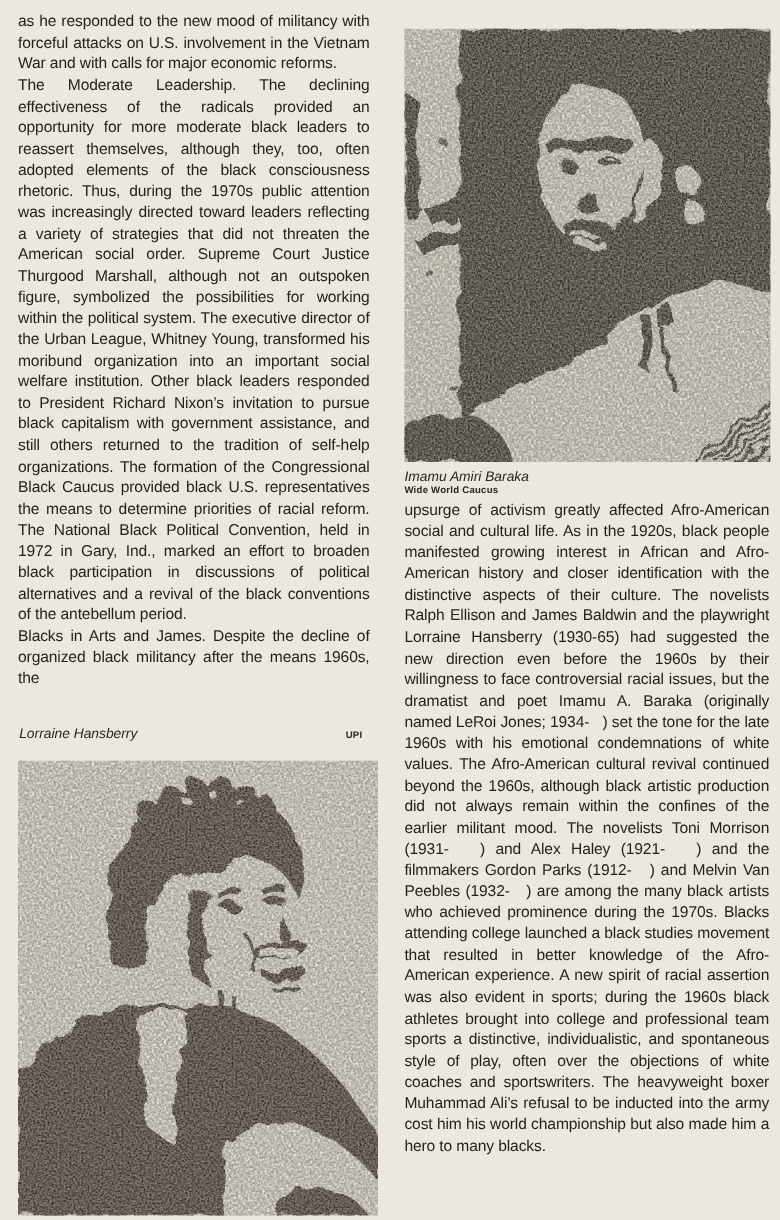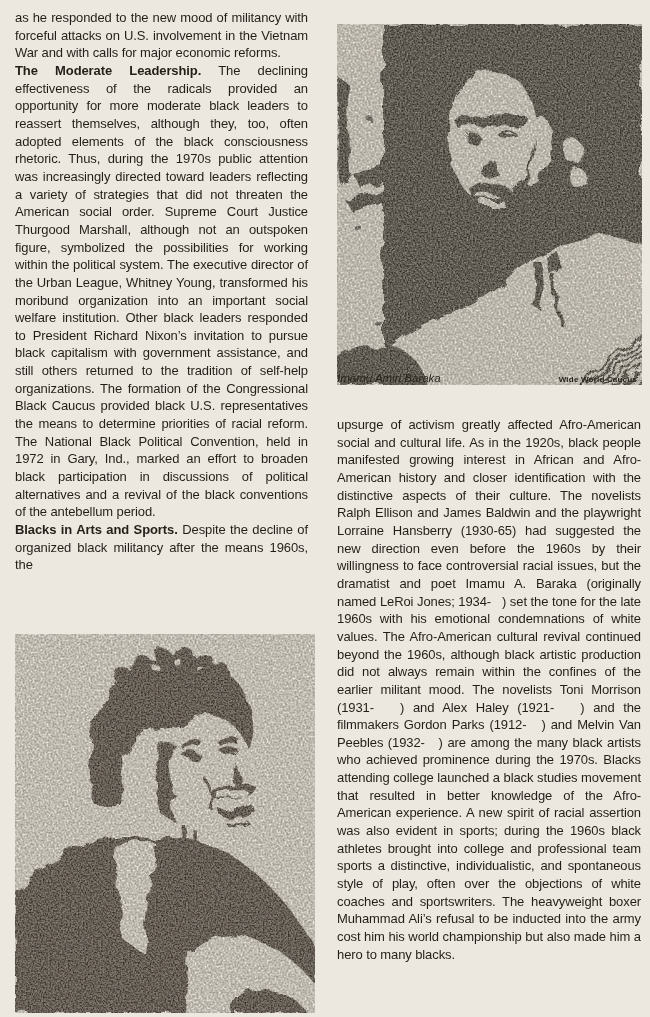--- a/index.html
+++ b/index.html
@@ -1,20 +1,20 @@
 <!DOCTYPE html>
 <html><head>
 <meta charset="utf-8">
 <style>
   html,body{margin:0;padding:0;}
   body{background:#ece8e0;font-family:"Liberation Sans",sans-serif;}
   .page{position:relative;width:650px;height:1017px;background:#ece8e0;overflow:hidden;color:#211c17;}
   .coltext{position:absolute;text-align:justify;font-size:13px;line-height:17.65px;letter-spacing:-0.1px;color:#241e18;}
   .coltext p{margin:0;}
-  .lead{font-weight:bold;}
+  .lead{font-weight:normal;}
   .caprow{position:absolute;display:flex;justify-content:space-between;align-items:baseline;}
   .captitle{font-style:italic;font-size:11.5px;color:#2a241e;}
   .capcredit{font-size:8px;font-weight:bold;letter-spacing:0.2px;color:#2a241e;}
   .photo{position:absolute;}
   svg{display:block;}
 </style>
 </head>
 <body>
 
 <svg width="0" height="0" style="position:absolute" aria-hidden="true">
@@ -40,23 +40,27 @@
       <feComposite in="f" in2="a" operator="in"></feComposite>
     </filter>
   </defs>
 </svg>
 
 <div class="page">
 
   <div class="coltext" style="left:15px;top:9px;width:293px;">
     <p><span>as he responded to the new mood of militancy with forceful attacks on U.S. involvement in the Vietnam War and with calls for major economic reforms.</span></p>
     <p><span class="lead">The Moderate Leadership.</span> <span>The declining effectiveness of the radicals provided an opportunity for more moderate black leaders to reassert themselves, although they, too, often adopted elements of the black consciousness rhetoric. Thus, during the 1970s public attention was increasingly directed toward leaders reflecting a variety of strategies that did not threaten the American social order. Supreme Court Justice Thurgood Marshall, although not an outspoken figure, symbolized the possibilities for working within the political system. The executive director of the Urban League, Whitney Young, transformed his moribund organization into an important social welfare institution. Other black leaders responded to President Richard Nixon’s invitation to pursue black capitalism with government assistance, and still others returned to the tradition of self-help organizations. The formation of the Congressional Black Caucus provided black U.S. representatives the means to determine priorities of racial reform. The National Black Political Convention, held in 1972 in Gary, Ind., marked an effort to broaden black participation in discussions of political alternatives and a revival of the black conventions of the antebellum period.</span></p>
-    <p><span class="lead">Blacks in Arts and Sports.</span> <span>Despite the decline of organized black militancy after the means 1960s, the</span></p>
+    <p><span class="lead">Blacks in Arts and James.</span> <span>Despite the decline of organized black militancy after the means 1960s, the</span></p>
   </div>
 
+  <div class="caprow" style="left:16px;top:606px;width:286px;">
+    <span class="captitle">Lorraine Hansberry</span>
+    <span class="capcredit">UPI</span>
+  </div>
 
   <svg class="photo" style="left:15px;top:634px;" width="300" height="379" viewBox="0 0 300 379">
     <rect width="300" height="379" fill="#eae6dc"></rect>
     <g filter="url(#rough2)">
 
       <path fill="#3a332c" d="M80,172 C70,132 74,90 92,60 C104,38 126,24 150,22 C174,18 200,26 216,42 C232,56 240,78 238,100 C236,114 230,126 222,134 L210,142 C206,122 196,106 180,98 C164,90 146,90 132,98 C118,106 110,122 108,140 L106,172 Z"></path>
       <circle fill="#3a332c" cx="108" cy="42" r="9"></circle>
       <circle fill="#3a332c" cx="127" cy="31" r="10"></circle>
       <circle fill="#3a332c" cx="148" cy="25" r="10"></circle>
       <circle fill="#3a332c" cx="169" cy="23" r="10"></circle>
@@ -154,21 +158,21 @@
         <line x1="268" y1="362" x2="305" y2="332"></line>
         <line x1="276" y1="362" x2="305" y2="340"></line>
         <line x1="284" y1="362" x2="305" y2="348"></line>
         <line x1="292" y1="362" x2="305" y2="356"></line>
       </g>
     </g>
     <rect width="305" height="361" filter="url(#grainlight)" opacity="0.5"></rect>
     <rect width="305" height="361" filter="url(#graindark)" opacity="0.35"></rect>
   </svg>
 
-  <div class="caprow" style="left:337px;top:372px;width:300px;">
+  <div class="caprow" style="left:337px;top:392px;width:300px;flex-direction:column;">
     <span class="captitle">Imamu Amiri Baraka</span>
     <span class="capcredit">Wide World Caucus</span>
   </div>
 
   <div class="coltext" style="left:337px;top:416px;width:304px;">
     <p><span>upsurge of activism greatly affected Afro-American social and cultural life. As in the 1920s, black people manifested growing interest in African and Afro-American history and closer identification with the distinctive aspects of their culture. The novelists Ralph Ellison and James Baldwin and the playwright Lorraine Hansberry (1930-65) had suggested the new direction even before the 1960s by their willingness to face controversial racial issues, but the dramatist and poet Imamu A. Baraka (originally named LeRoi Jones; 1934-&nbsp;&nbsp;&nbsp;) set the tone for the late 1960s with his emotional condemnations of white values. The Afro-American cultural revival continued beyond the 1960s, although black artistic production did not always remain within the confines of the earlier militant mood. The novelists Toni Morrison (1931-&nbsp;&nbsp;&nbsp;) and Alex Haley (1921-&nbsp;&nbsp;&nbsp;) and the filmmakers Gordon Parks (1912-&nbsp;&nbsp;&nbsp;) and Melvin Van Peebles (1932-&nbsp;&nbsp;&nbsp;) are among the many black artists who achieved prominence during the 1970s. Blacks attending college launched a black studies movement that resulted in better knowledge of the Afro-American experience. A new spirit of racial assertion was also evident in sports; during the 1960s black athletes brought into college and professional team sports a distinctive, individualistic, and spontaneous style of play, often over the objections of white coaches and sportswriters. The heavyweight boxer Muhammad Ali’s refusal to be inducted into the army cost him his world championship but also made him a hero to many blacks.</span></p>
   </div>
 
 </div>
 

